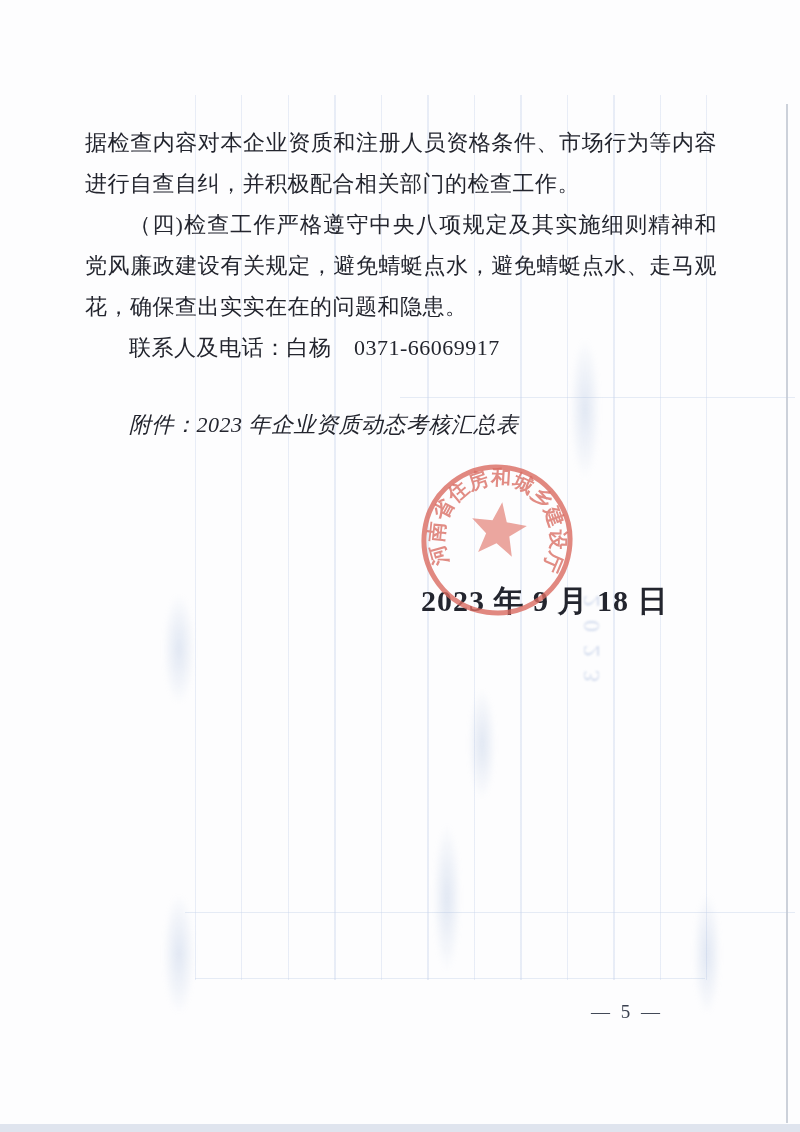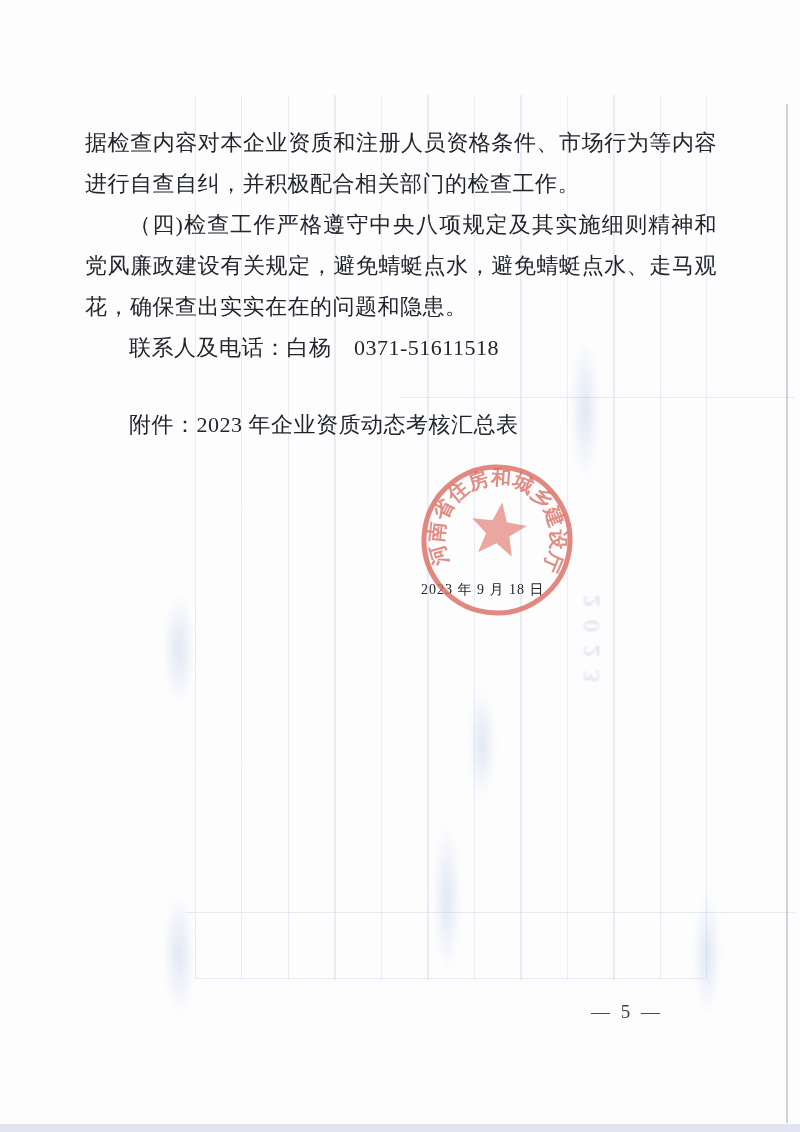--- a/index.html
+++ b/index.html
@@ -48,24 +48,24 @@
   .edge-line{position:absolute;left:786px;top:104px;width:2px;height:1019px;background:#c3c9d3;opacity:.85;}
   .bottom-strip{position:absolute;left:0;top:1124px;width:800px;height:8px;background:#dfe4ee;}
   
   .body-text{
     position:absolute;left:85px;top:122px;width:632px;
     font-size:22px;line-height:41px;letter-spacing:0.5px;
     text-align:justify;
   }
   .body-text p{margin:0;}
   .indent{text-indent:2em;}
-  .attachment{margin-top:36px !important;}
+  .attachment{margin-top:36px !important;font-style:italic;}
   .sign-date{
     position:absolute;left:421px;top:581px;
-    font-size:14px;letter-spacing:1px;white-space:nowrap;
+    font-size:30px;letter-spacing:1px;white-space:nowrap;font-weight:bold;
   }
   .page-number{
     position:absolute;left:591px;top:1001px;
     font-size:19px;letter-spacing:3px;color:#3a4150;white-space:nowrap;
   }
   
   .seal{position:absolute;left:412px;top:455px;width:170px;height:170px;}
   .seal circle{fill:none;stroke-width:5px;opacity:0.80;}
   .seal textPath, .seal text{
     font-family:"Liberation Serif","DejaVu Serif",serif;
@@ -90,21 +90,21 @@
   <div class="ghost-blob gb5"></div>
   <div class="ghost-blob gb6"></div>
   <div class="ghost-year">2023</div>
 
   <div class="edge-line"></div>
   <div class="bottom-strip"></div>
 
   <div class="body-text">
     <p class="noindent">据检查内容对本企业资质和注册人员资格条件、市场行为等内容进行自查自纠，并积极配合相关部门的检查工作。</p>
     <p class="indent">（四)检查工作严格遵守中央八项规定及其实施细则精神和党风廉政建设有关规定，避免蜻蜓点水，避免蜻蜓点水、走马观花，确保查出实实在在的问题和隐患。</p>
-    <p class="indent">联系人及电话：白杨　0371-51611518</p>
+    <p class="indent">联系人及电话：白杨　0371-66069917</p>
     <p class="indent attachment">附件：2023 年企业资质动态考核汇总表</p>
   </div>
 
   <div class="sign-date">2023 年 9 月 18 日</div>
 
   <svg class="seal" viewBox="0 0 170 170">
     <g transform="rotate(8 85 85)">
       <circle cx="85" cy="85" r="73" stroke="#d96a60"></circle>
       <path id="sealArc" d="M 41.6 115.4 A 54 54 0 1 1 128.4 115.4" fill="none"></path>
       <text fill="#d96a60">

